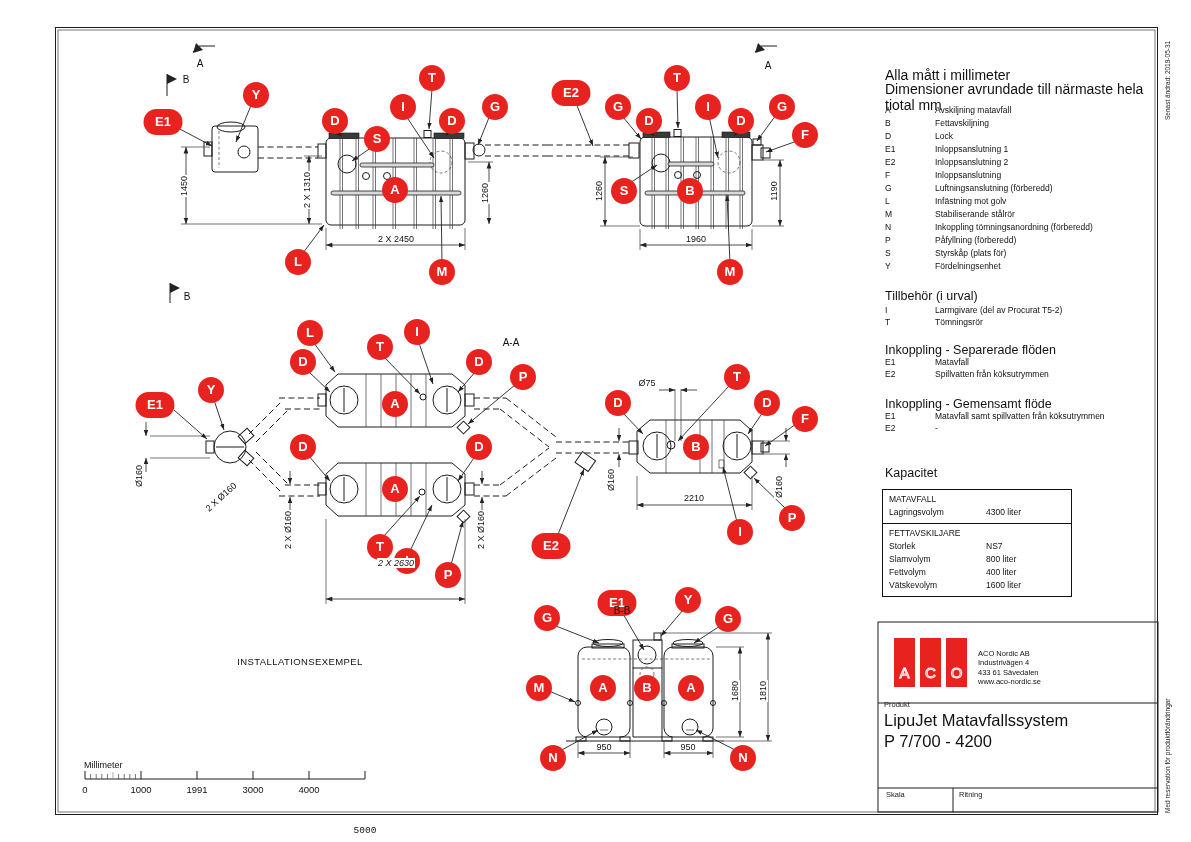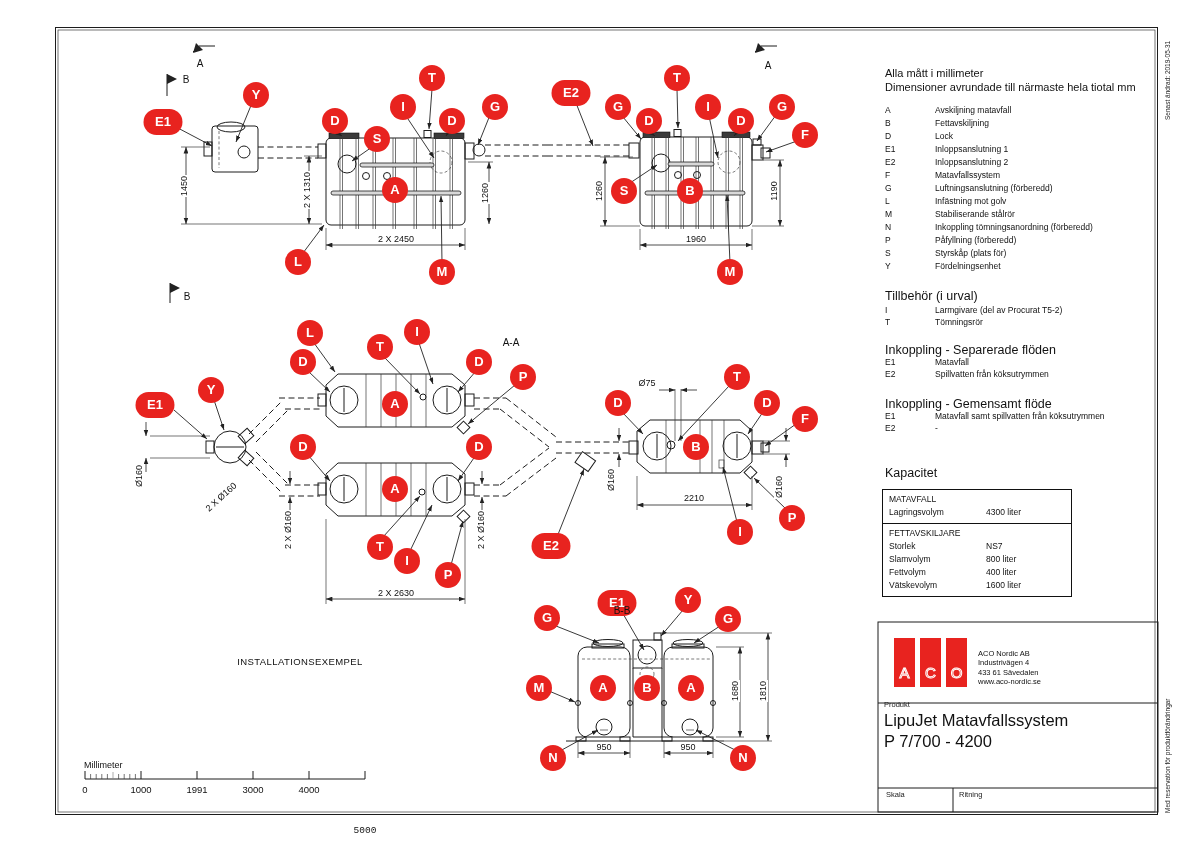--- a/index.html
+++ b/index.html
@@ -25,21 +25,21 @@
   .dimtxt{position:absolute;font-size:9px;color:#111;white-space:nowrap;background:#fff;
           padding:0 1px;transform:translate(-50%,-50%);}
   .vlab{position:absolute;font-size:10px;color:#111;white-space:nowrap;transform:translate(-50%,-50%);}
   .slet{position:absolute;font-size:10px;color:#111;transform:translate(-50%,-50%);}
   .rlab{position:absolute;font-size:9.5px;color:#111;transform:translateX(-50%);}
 
   
   .panel-item{position:absolute;left:885px;width:272px;}
   .h1{font-size:14px;}
   .h2{font-size:12.5px;}
-  .note{font-size:11px;}
+  .note{font-size:14px;}
   .lrow{display:flex;line-height:13px;font-size:8.5px;}
   .lrow.tight{line-height:11.5px;}
   .lkey{width:50px;flex:none;}
   #kapacitet-table{position:absolute;left:882px;top:489px;width:190px;border:1.2px solid #111;
                    box-sizing:border-box;font-size:8.5px;}
   .ksec{padding:3px 0 4px 6px;}
   .kdiv{border-top:1.2px solid #111;}
   .khead{line-height:13px;}
   .krow{display:flex;line-height:13px;}
   .kk{width:97px;flex:none;}
@@ -452,21 +452,21 @@
       <div class="lrow">
         <span class="lkey">E1</span>
         <span class="llab">Inloppsanslutning 1</span>
       </div>
       <div class="lrow">
         <span class="lkey">E2</span>
         <span class="llab">Inloppsanslutning 2</span>
       </div>
       <div class="lrow">
         <span class="lkey">F</span>
-        <span class="llab">Matavfallssystem</span>
+        <span class="llab">Inloppsanslutning</span>
       </div>
       <div class="lrow">
         <span class="lkey">G</span>
         <span class="llab">Luftningsanslutning (förberedd)</span>
       </div>
       <div class="lrow">
         <span class="lkey">L</span>
         <span class="llab">Infästning mot golv</span>
       </div>
       <div class="lrow">
@@ -654,21 +654,21 @@
       <div class="dimtxt" style="left: 307px; top: 190px; transform: translate(-50%, -50%) rotate(-90deg);">2 X 1310</div>
       <div class="dimtxt" style="left: 485px; top: 193px; transform: translate(-50%, -50%) rotate(-90deg);">1260</div>
       <div class="dimtxt" style="left: 396px; top: 239px;">2 X 2450</div>
       <div class="dimtxt" style="left: 599px; top: 191px; transform: translate(-50%, -50%) rotate(-90deg);">1260</div>
       <div class="dimtxt" style="left: 774px; top: 191px; transform: translate(-50%, -50%) rotate(-90deg);">1190</div>
       <div class="dimtxt" style="left: 696px; top: 239px;">1960</div>
       <div class="dimtxt" style="left: 139px; top: 476px; transform: translate(-50%, -50%) rotate(-90deg);">Ø160</div>
       <div class="dimtxt" style="left: 221px; top: 497px; transform: translate(-50%, -50%) rotate(-42deg);">2 X Ø160</div>
       <div class="dimtxt" style="left: 288px; top: 530px; transform: translate(-50%, -50%) rotate(-90deg);">2 X Ø160</div>
       <div class="dimtxt" style="left: 481px; top: 530px; transform: translate(-50%, -50%) rotate(-90deg);">2 X Ø160</div>
-      <div class="dimtxt" style="left: 396px; top: 593px;">2 X 2630</div>
+      <div class="dimtxt" style="left: 396px; top: 563px; font-style: italic;">2 X 2630</div>
       <div class="dimtxt" style="left: 647px; top: 383px;">Ø75</div>
       <div class="dimtxt" style="left: 611px; top: 480px; transform: translate(-50%, -50%) rotate(-90deg);">Ø160</div>
       <div class="dimtxt" style="left: 694px; top: 498px;">2210</div>
       <div class="dimtxt" style="left: 779px; top: 487px; transform: translate(-50%, -50%) rotate(-90deg);">Ø160</div>
       <div class="dimtxt" style="left: 735px; top: 691px; transform: translate(-50%, -50%) rotate(-90deg);">1680</div>
       <div class="dimtxt" style="left: 763px; top: 691px; transform: translate(-50%, -50%) rotate(-90deg);">1810</div>
       <div class="dimtxt" style="left: 604px; top: 747px;">950</div>
       <div class="dimtxt" style="left: 688px; top: 747px;">950</div>
       <div class="vlab" style="left: 511px; top: 342px;">A-A</div>
       <div class="vlab" style="left: 612px; top: 610px; margin-left: 10px;">B-B</div>

